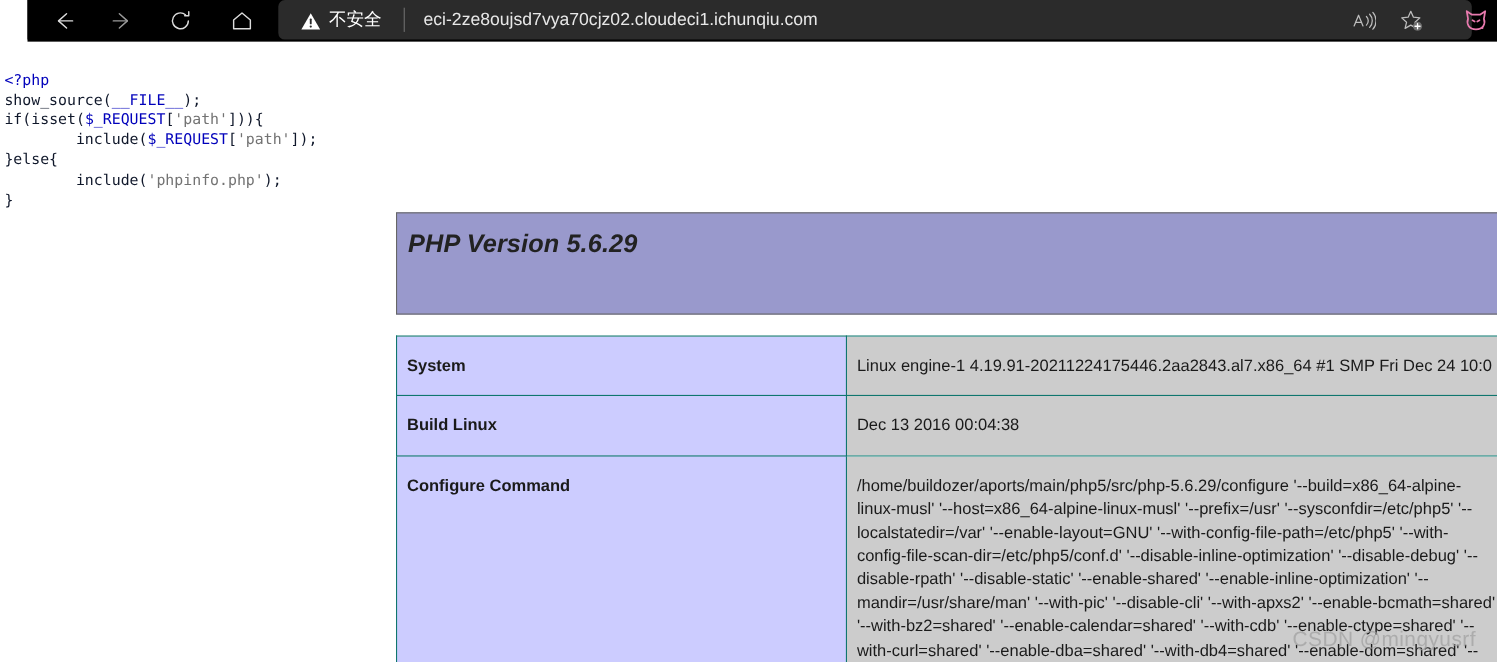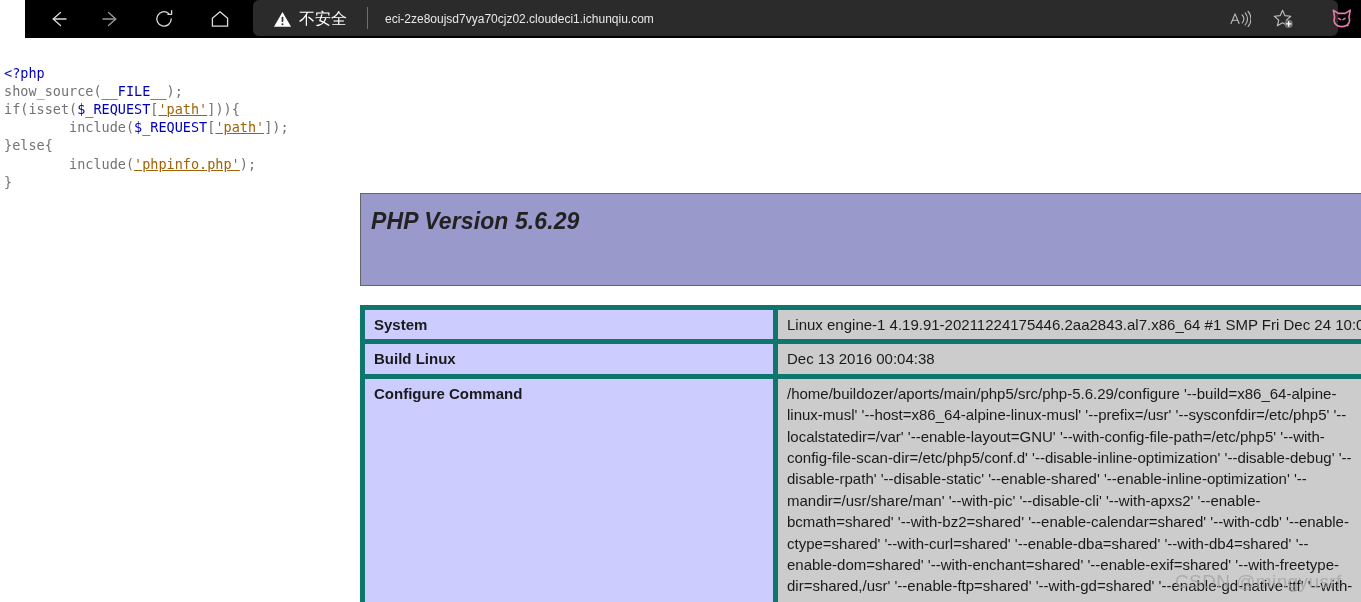--- a/index.html
+++ b/index.html
@@ -85,21 +85,21 @@
     height: 22px;
     background: #6e6e6e;
   }
   #url-text {
     position: absolute;
     left: 360px;
     top: 6px;
     height: 26px;
     line-height: 26px;
     color: #e8e8e8;
-    font-size: 12px;
+    font-size: 16px;
     white-space: nowrap;
     cursor: text;
     text-align: right;
   }
 
   .chrome-right-btn {
     position: absolute;
     top: 4px;
     width: 30px;
     height: 30px;
@@ -127,22 +127,22 @@
     position: absolute;
     left: 4px;
     top: 12px;
     font-family: "DejaVu Sans Mono", monospace;
     font-size: 13.5px;
     line-height: 18.2px;
     white-space: pre;
     color: #0000bb;
   }
   .tok-default { color: #0000bb; }
-  .tok-kw      { color: #737373; }
-  .tok-str     { color: #a16207; text-decoration: underline; }
+  .tok-kw      { color: #0f172a; }
+  .tok-str     { color: #737373; }
 
   
   #phpinfo {
     position: absolute;
     left: 360px;
     top: 155px;
     width: 1010px;
   }
 
   #phpinfo-header {
@@ -164,22 +164,22 @@
     font-style: italic;
   }
 
   #phpinfo-table {
     margin-top: 19px;
     width: 100%;
     border-collapse: collapse;
     table-layout: fixed;
   }
   #phpinfo-table td {
-    border: 5px solid #0f766e;
-    padding: 4px 9px;
+    border: 1px solid #0f766e;
+    padding: 16px 9px;
     font-size: 15px;
     vertical-align: top;
     color: #1a1a1a;
     line-height: 21.4px;
     word-break: break-word;
   }
   #phpinfo-table td.key {
     width: 390px;
     background: #ccccff;
     font-weight: bold;

